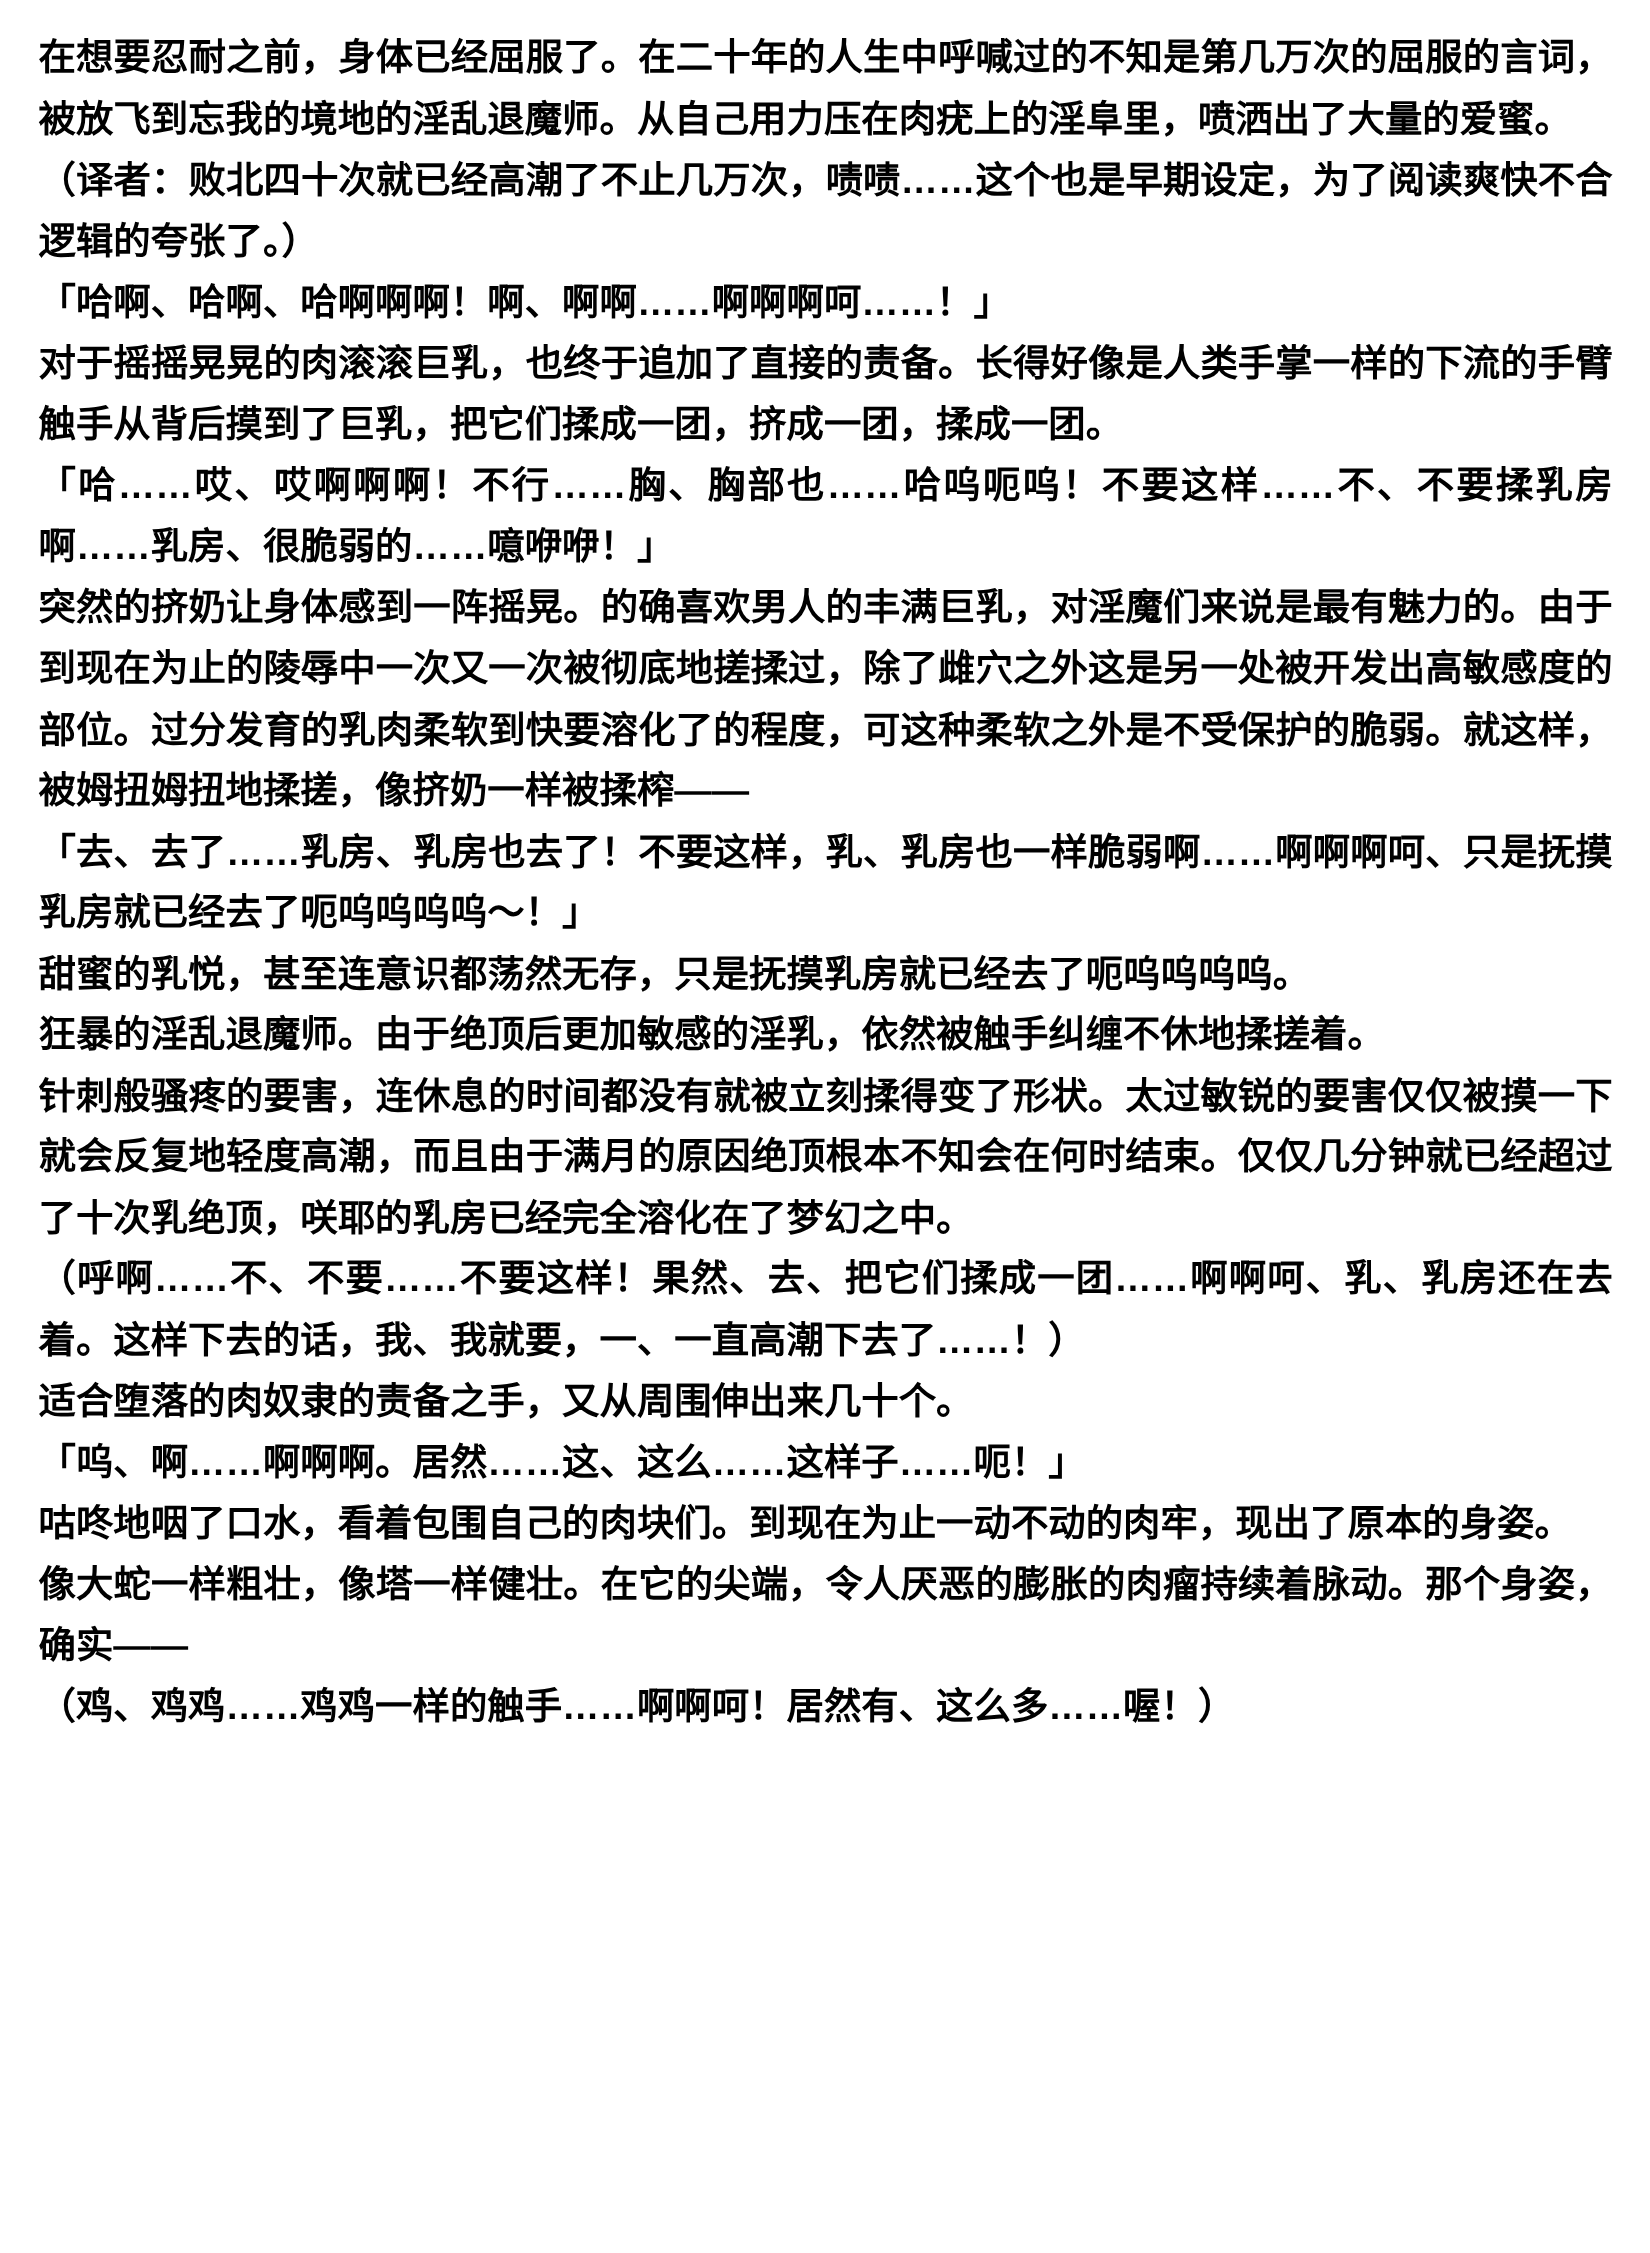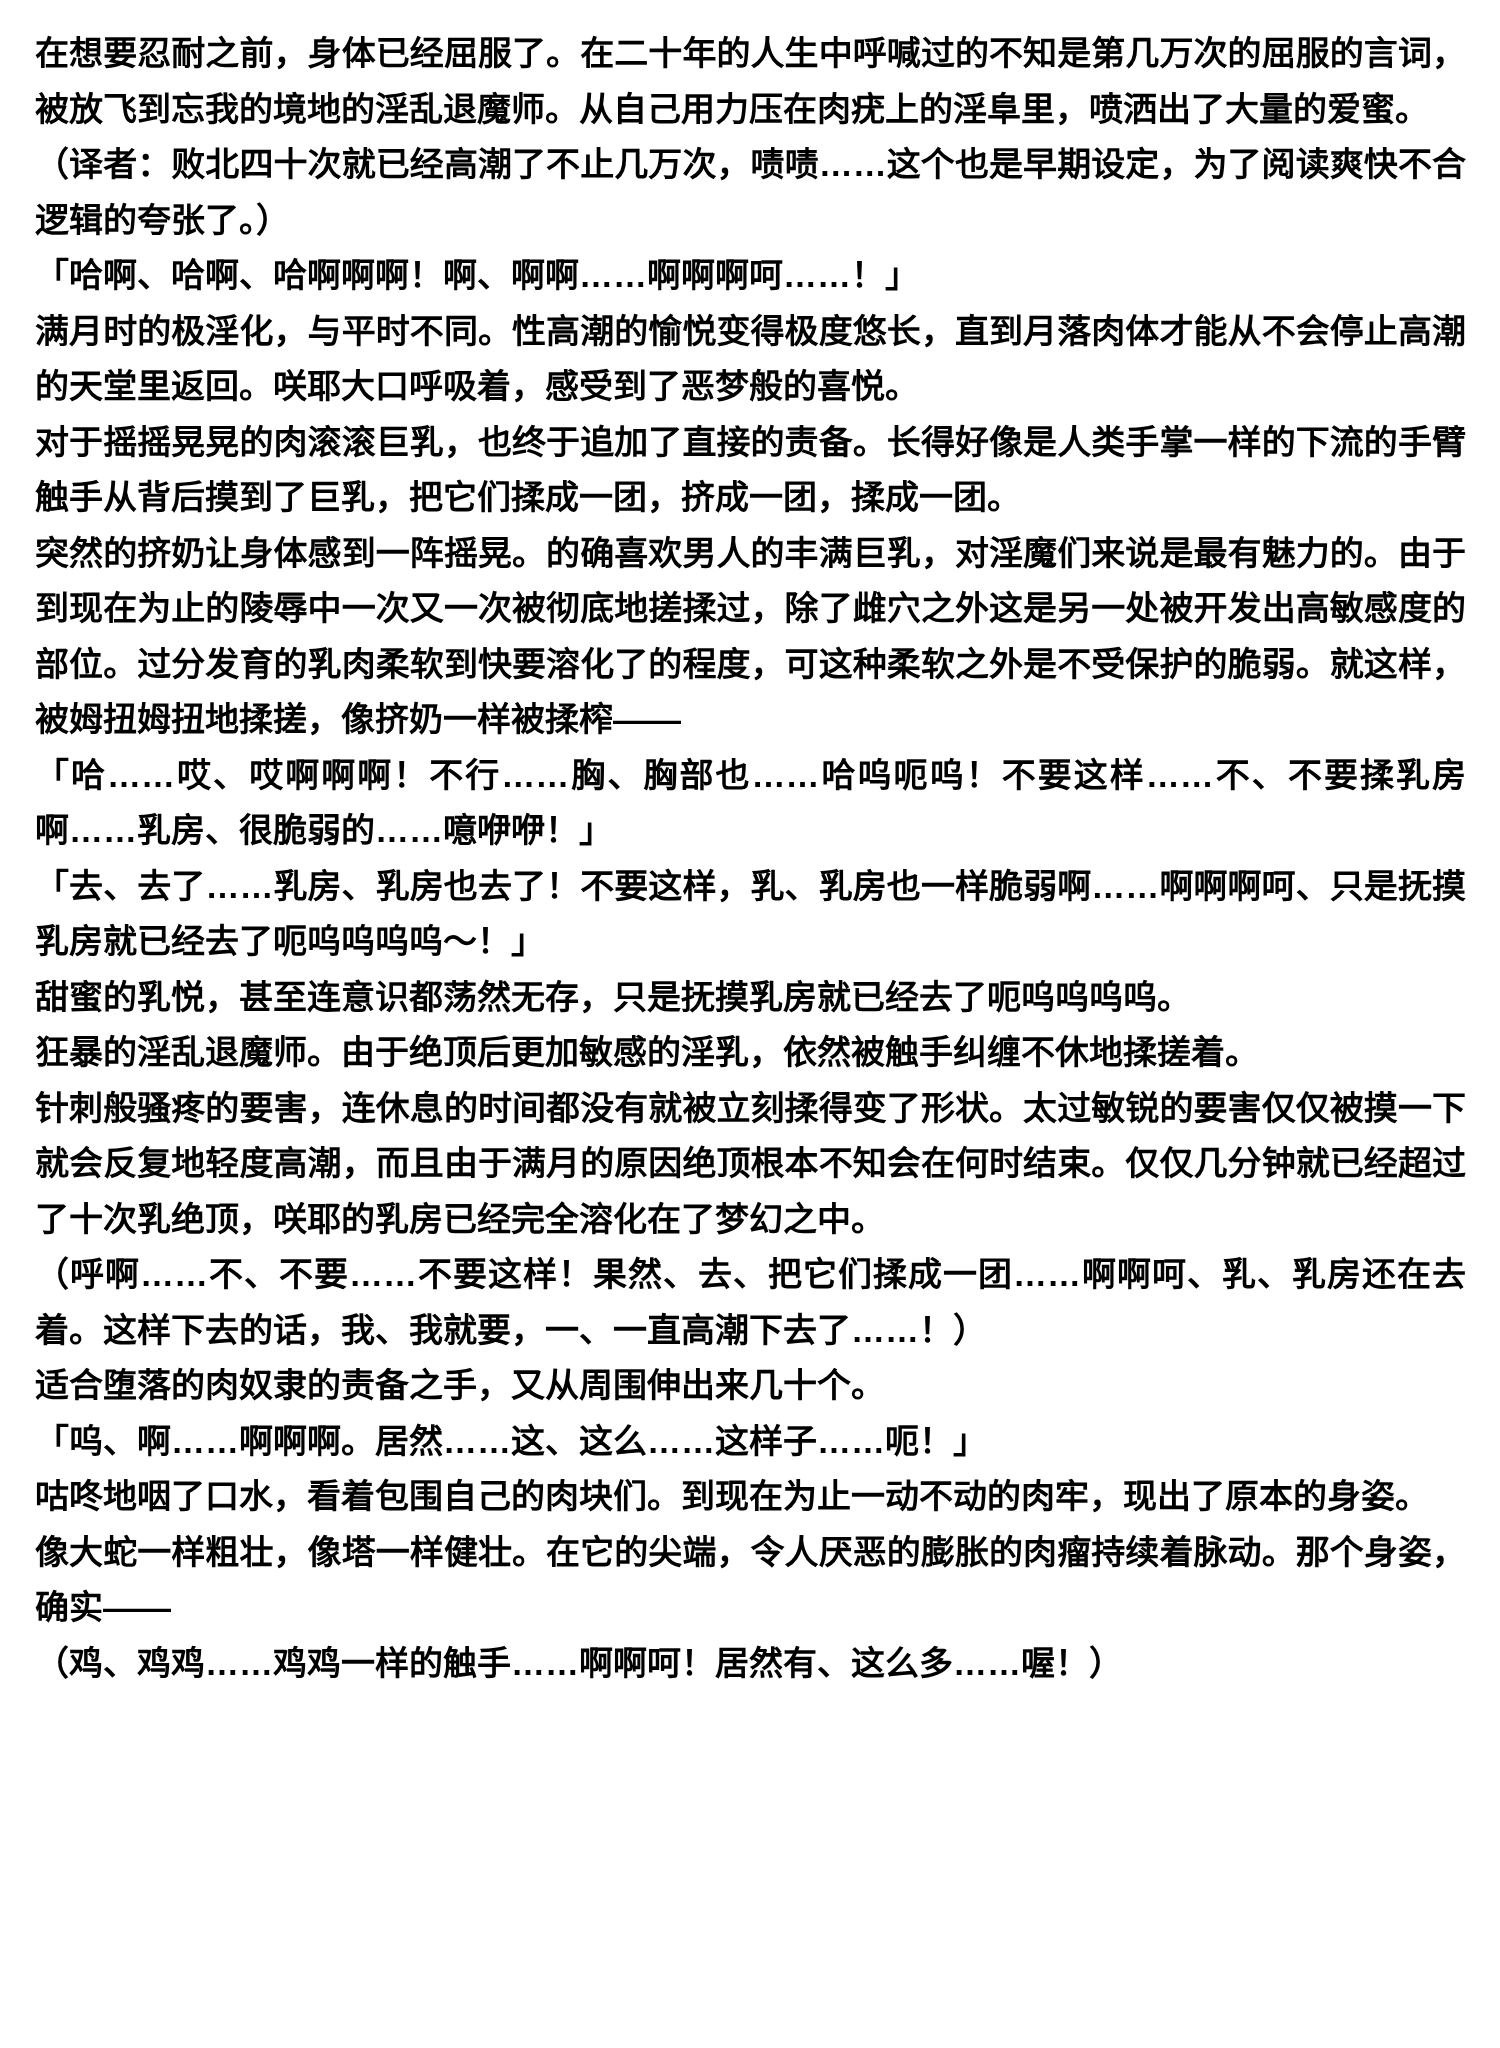--- a/index.html
+++ b/index.html
@@ -35,24 +35,23 @@
     overflow-wrap: break-word;
   }
 </style>
 </head>
 <body>
 
 <div class="text-page">
   <p>在想要忍耐之前，身体已经屈服了。在二十年的人生中呼喊过的不知是第几万次的屈服的言词，被放飞到忘我的境地的淫乱退魔师。从自己用力压在肉疣上的淫阜里，喷洒出了大量的爱蜜。</p>
   <p>（译者：败北四十次就已经高潮了不止几万次，啧啧……这个也是早期设定，为了阅读爽快不合逻辑的夸张了。）</p>
   <p>「哈啊、哈啊、哈啊啊啊！啊、啊啊……啊啊啊呵……！」</p>
-  <p>满月时的极淫化，与平时不同。性高潮的愉悦变得极度悠长，直到月落肉体才能从不会停止高潮的天堂里返回。咲耶大口呼吸着，感受到了恶梦般的喜悦。</p>
   <p>对于摇摇晃晃的肉滚滚巨乳，也终于追加了直接的责备。长得好像是人类手掌一样的下流的手臂触手从背后摸到了巨乳，把它们揉成一团，挤成一团，揉成一团。</p>
+  <p>「哈……哎、哎啊啊啊！不行……胸、胸部也……哈呜呃呜！不要这样……不、不要揉乳房啊……乳房、很脆弱的……噫咿咿！」</p>
   <p>突然的挤奶让身体感到一阵摇晃。的确喜欢男人的丰满巨乳，对淫魔们来说是最有魅力的。由于到现在为止的陵辱中一次又一次被彻底地搓揉过，除了雌穴之外这是另一处被开发出高敏感度的部位。过分发育的乳肉柔软到快要溶化了的程度，可这种柔软之外是不受保护的脆弱。就这样，被姆扭姆扭地揉搓，像挤奶一样被揉榨——</p>
-  <p>「哈……哎、哎啊啊啊！不行……胸、胸部也……哈呜呃呜！不要这样……不、不要揉乳房啊……乳房、很脆弱的……噫咿咿！」</p>
   <p>「去、去了……乳房、乳房也去了！不要这样，乳、乳房也一样脆弱啊……啊啊啊呵、只是抚摸乳房就已经去了呃呜呜呜呜～！」</p>
   <p>甜蜜的乳悦，甚至连意识都荡然无存，只是抚摸乳房就已经去了呃呜呜呜呜。</p>
   <p>狂暴的淫乱退魔师。由于绝顶后更加敏感的淫乳，依然被触手纠缠不休地揉搓着。</p>
   <p>针刺般骚疼的要害，连休息的时间都没有就被立刻揉得变了形状。太过敏锐的要害仅仅被摸一下就会反复地轻度高潮，而且由于满月的原因绝顶根本不知会在何时结束。仅仅几分钟就已经超过了十次乳绝顶，咲耶的乳房已经完全溶化在了梦幻之中。</p>
   <p>（呼啊……不、不要……不要这样！果然、去、把它们揉成一团……啊啊呵、乳、乳房还在去着。这样下去的话，我、我就要，一、一直高潮下去了……！）</p>
   <p>适合堕落的肉奴隶的责备之手，又从周围伸出来几十个。</p>
   <p>「呜、啊……啊啊啊。居然……这、这么……这样子……呃！」</p>
   <p>咕咚地咽了口水，看着包围自己的肉块们。到现在为止一动不动的肉牢，现出了原本的身姿。</p>
   <p>像大蛇一样粗壮，像塔一样健壮。在它的尖端，令人厌恶的膨胀的肉瘤持续着脉动。那个身姿，确实——</p>
   <p>（鸡、鸡鸡……鸡鸡一样的触手……啊啊呵！居然有、这么多……喔！）</p>

